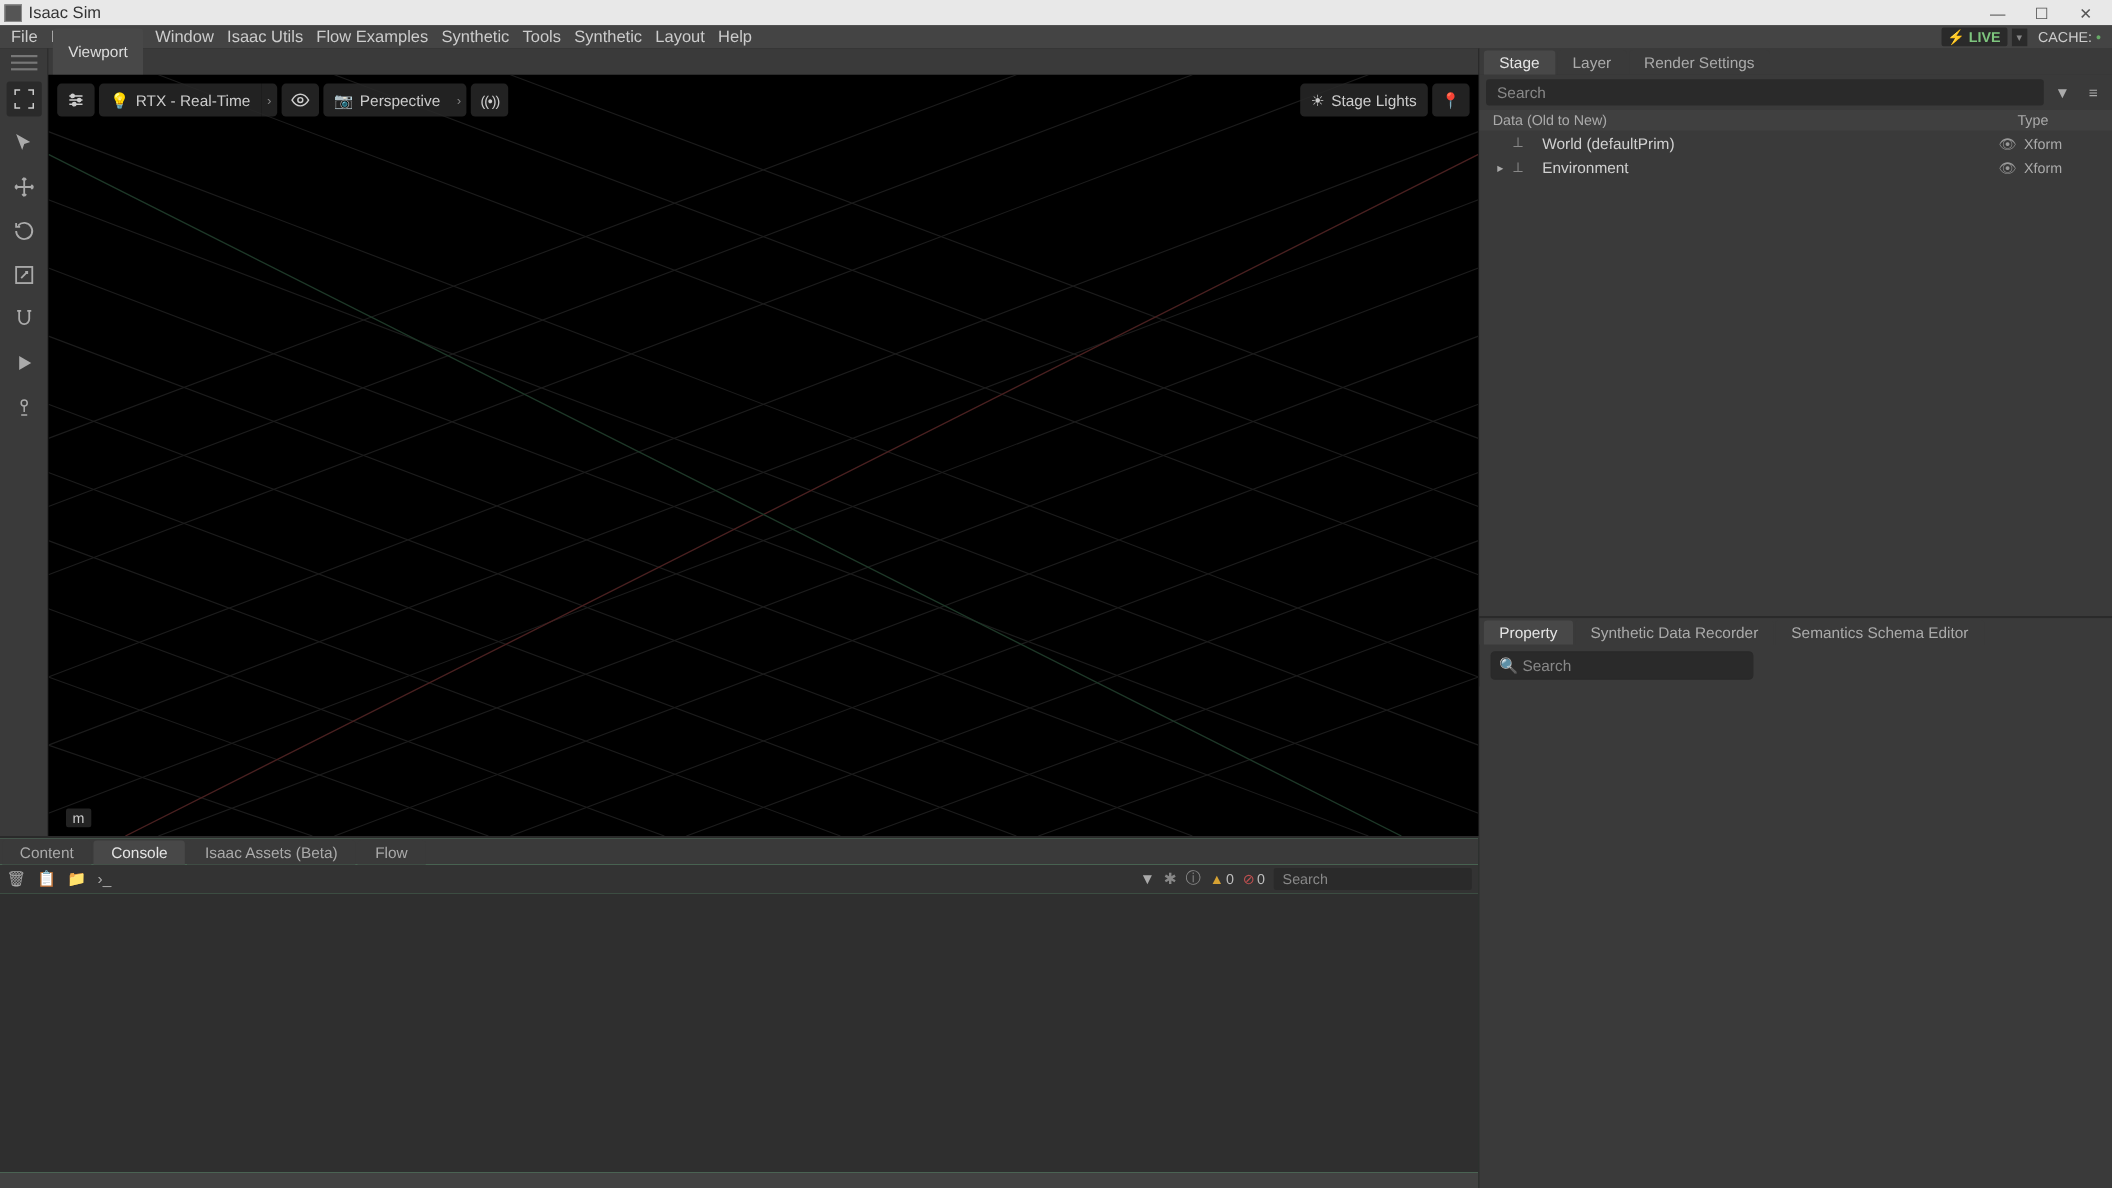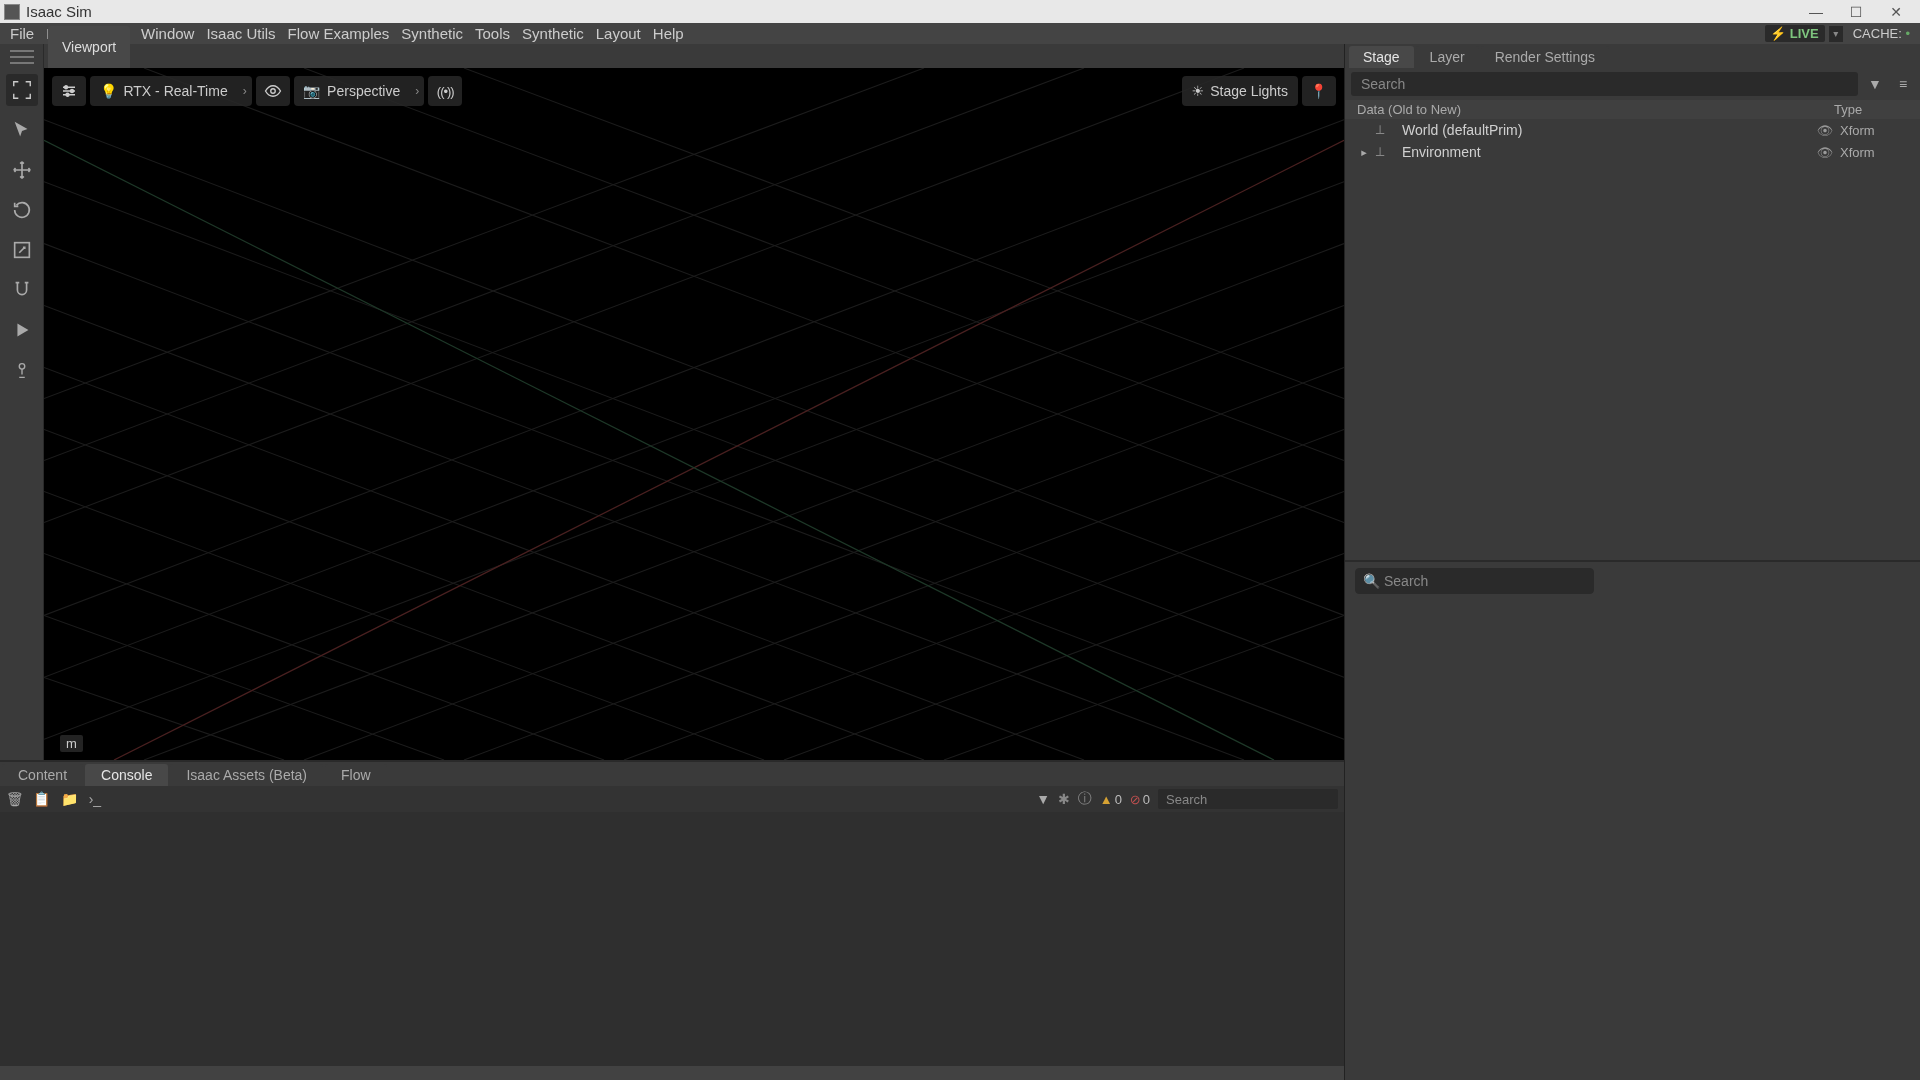--- a/index.html
+++ b/index.html
@@ -341,20 +341,25 @@
           <span class="expander">▸</span>
           <span class="prim-icon">⟂</span>
           <span class="label">Environment</span>
           <span class="vis">👁</span>
           <span class="type">Xform</span>
         </div>
       </div>
     </div>
 
     <div class="property-panel">
+      <div class="panel-tabs">
+        <div class="panel-tab active">Property</div>
+        <div class="panel-tab">Synthetic Data Recorder</div>
+        <div class="panel-tab">Semantics Schema Editor</div>
+      </div>
       <div class="prop-searchrow">
         <div class="prop-search-wrap">
           <span class="sicon">🔍</span>
           <input class="prop-search" placeholder="Search" style="">
         </div>
       </div>
       <div class="prop-body"></div>
     </div>
   </div>
 </div>

